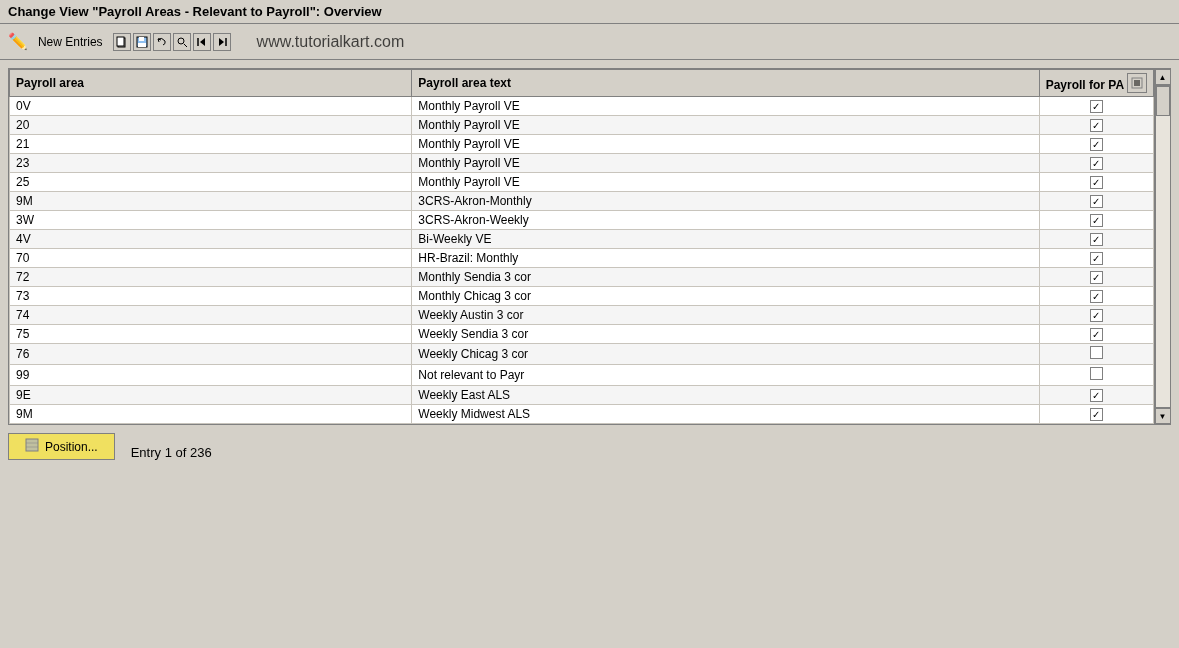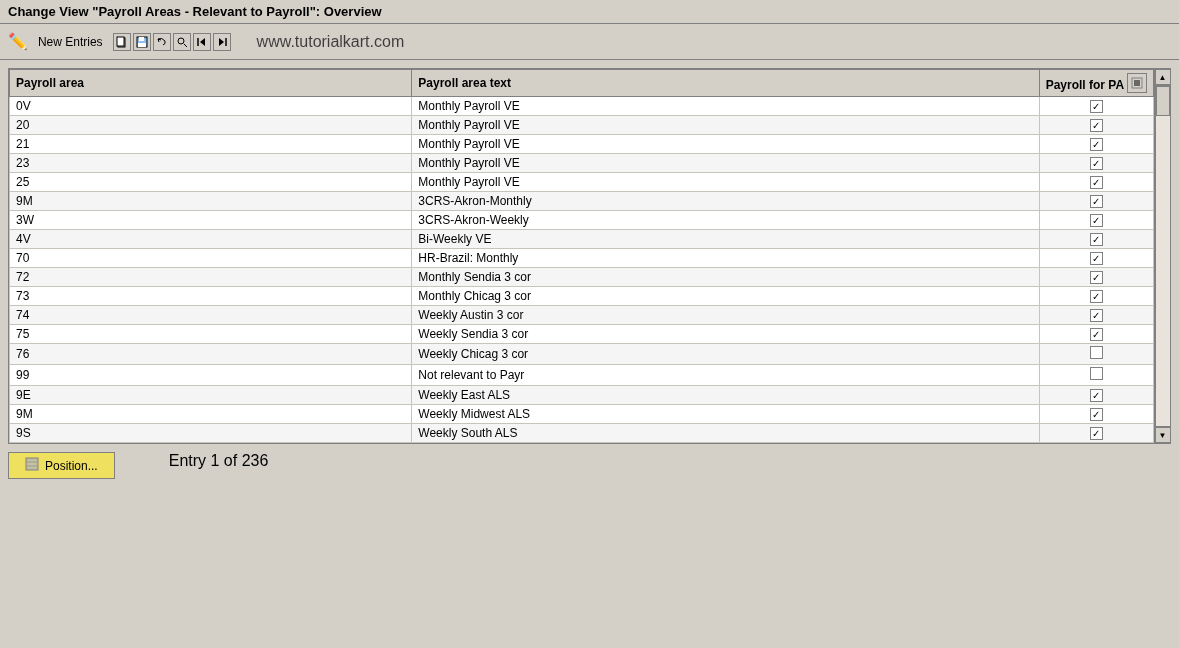--- a/index.html
+++ b/index.html
@@ -200,39 +200,38 @@
       display: flex;
       align-items: center;
       justify-content: center;
       font-size: 8px;
     }
 
     
     .bottom-bar {
       margin: 8px;
       display: flex;
-      align-items: flex-start;
+      align-items: flex-end;
       gap: 16px;
     }
 
     .position-btn {
       background: #f0e060;
       border: 1px solid #808080;
       padding: 4px 16px;
       cursor: pointer;
       font-size: 12px;
       display: flex;
       align-items: center;
       gap: 6px;
     }
 
     .entry-info {
-      font-size: 16px;
+      font-size: 13px;
       color: #000;
-      margin-left: 38px;
     }
   </style>
 </head>
 <body>
 
 <div class="title-bar">
   <span>Change View "Payroll Areas - Relevant to Payroll": Overview</span>
 </div>
 
 <div class="toolbar">
@@ -389,25 +388,20 @@
             <tr>
               <td>9E</td>
               <td>Weekly East ALS</td>
               <td class="checkbox-cell"><div class="checkbox-display checkbox-checked"></div></td>
             </tr>
             <tr>
               <td>9M</td>
               <td>Weekly Midwest ALS</td>
               <td class="checkbox-cell"><div class="checkbox-display checkbox-checked"></div></td>
             </tr>
-            <tr>
-              <td>9S</td>
-              <td>Weekly South ALS</td>
-              <td class="checkbox-cell"><div class="checkbox-display checkbox-checked"></div></td>
-            </tr>
           </tbody>
       </table>
     </div>
 
     <div class="scrollbar-area">
       <div class="scroll-up-btn">▲</div>
       <div class="scroll-track">
         <div class="scroll-thumb"></div>
       </div>
       <div class="scroll-down-btn">▼</div>

